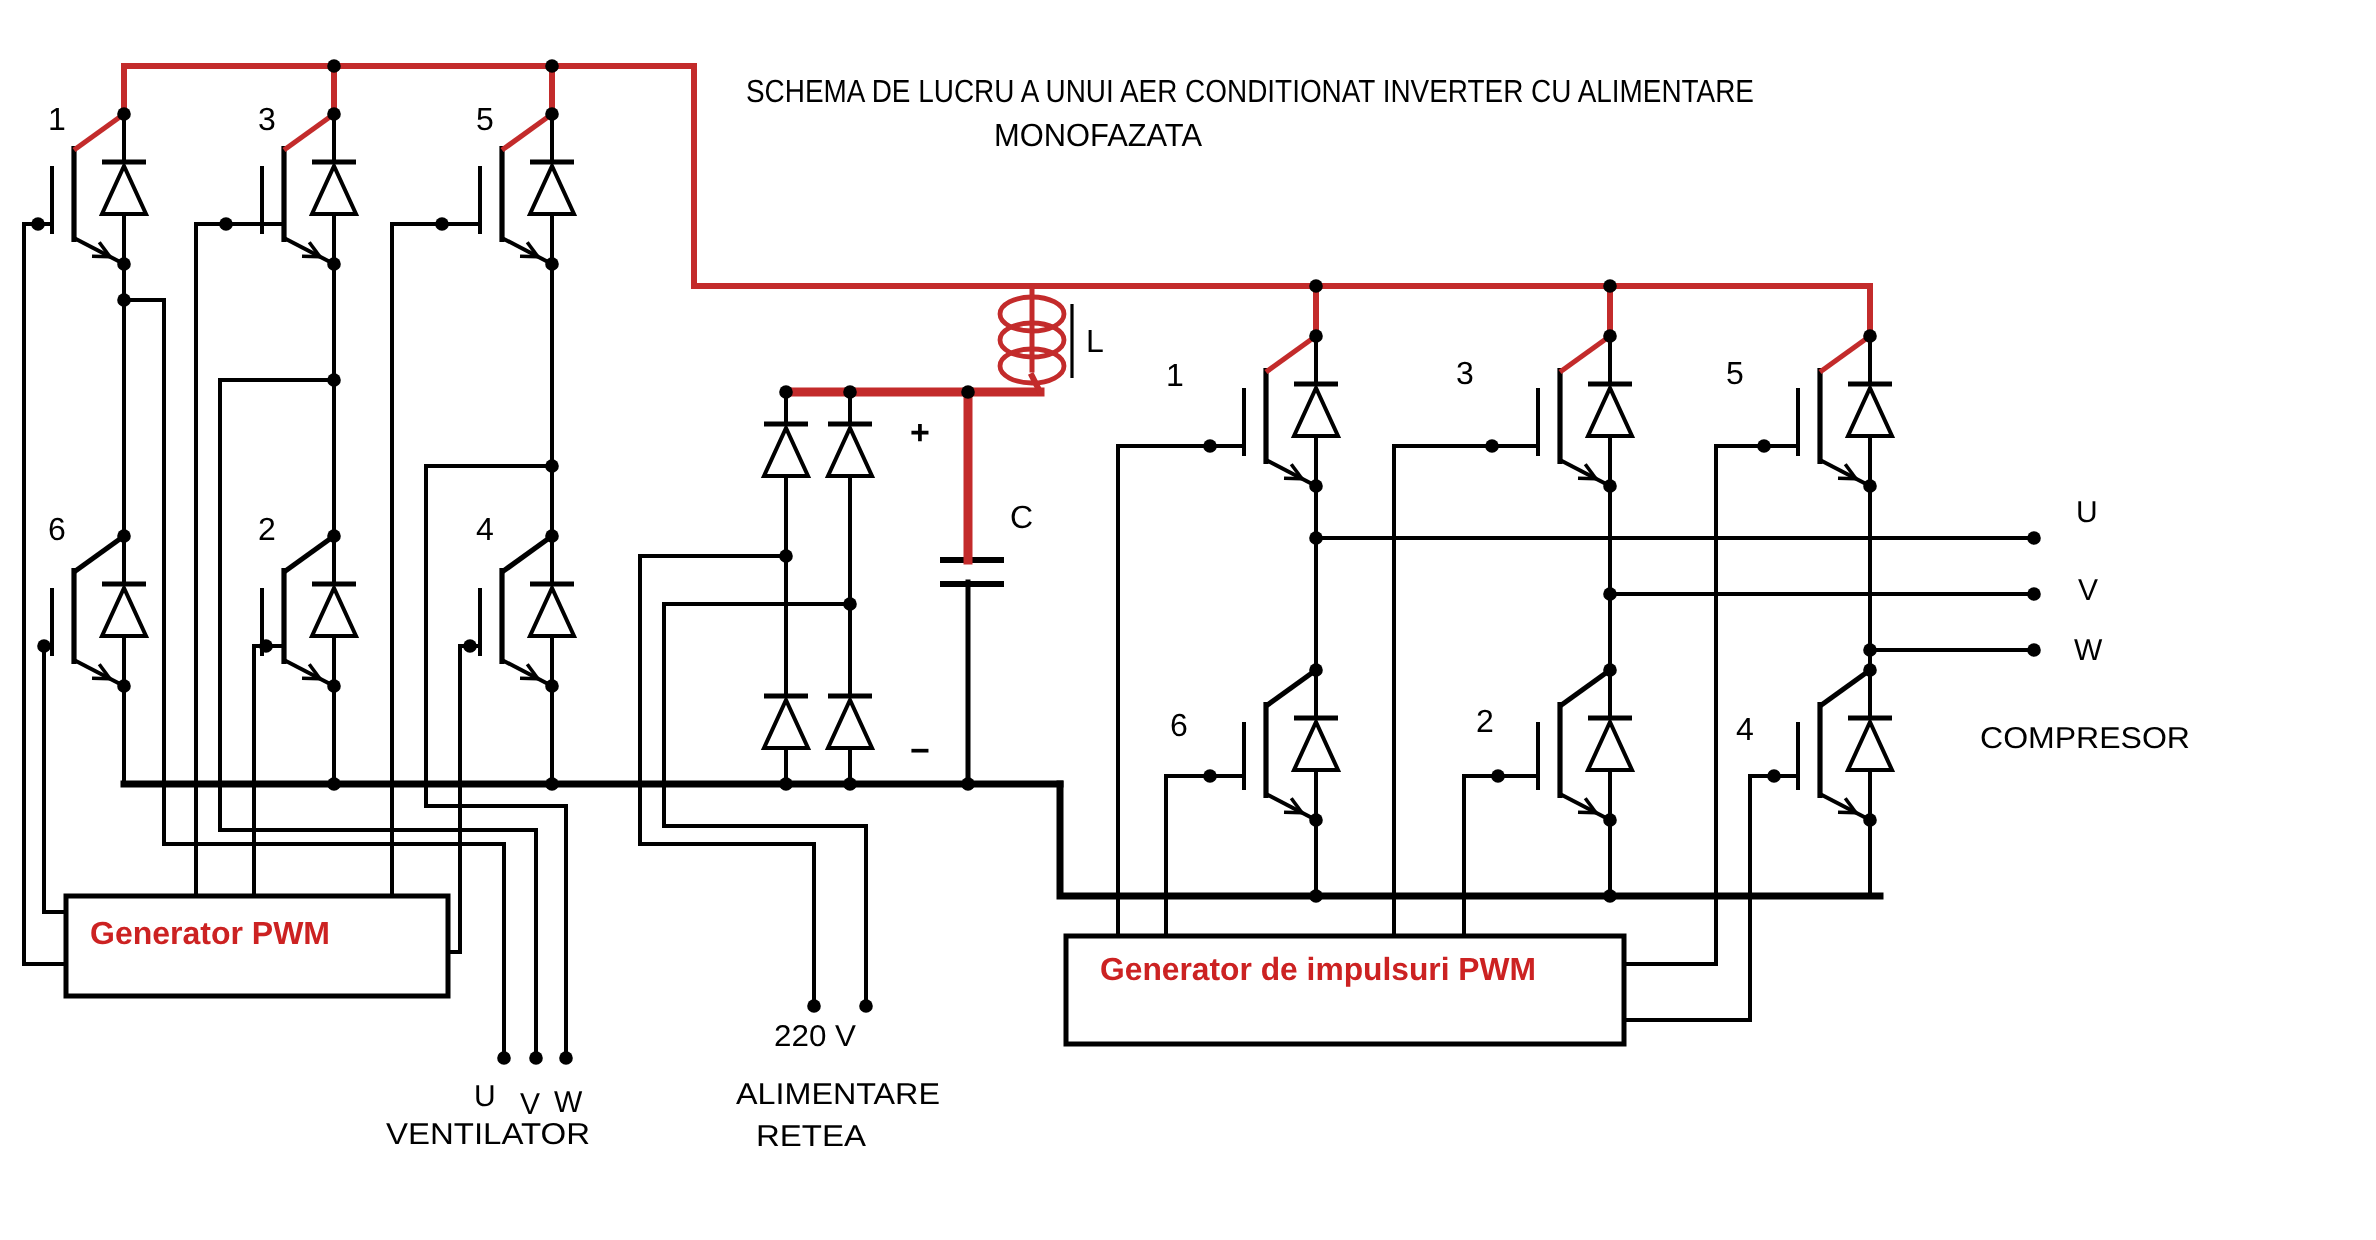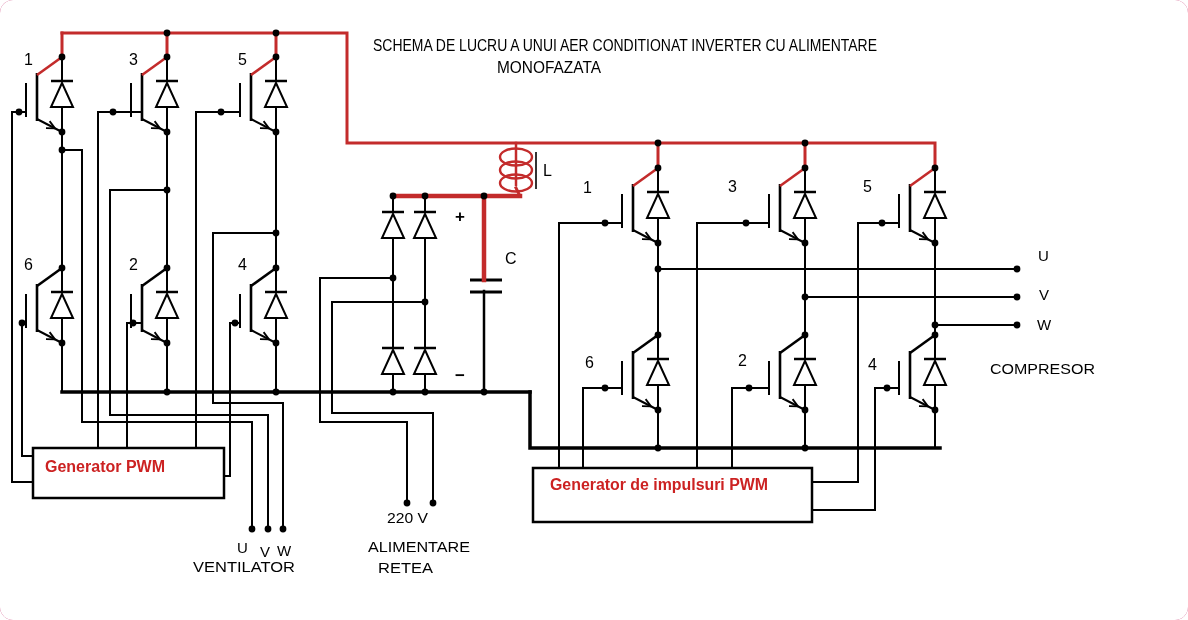--- a/index.html
+++ b/index.html
@@ -1,17 +1,17 @@
 <!DOCTYPE html>
 <html><head>
 <meta charset="utf-8">
 <style>
   html,body{margin:0;padding:0;background:#fff;}
   #stage{position:relative;width:1188px;height:620px;background:#be185d;overflow:hidden;
-         font-family:"Liberation Sans", sans-serif;border-radius:13px;}
+         font-family:"Liberation Sans", sans-serif;}
   svg text{font-family:"Liberation Sans", sans-serif;}
 </style>
 </head>
 <body>
 
 <div id="stage"><svg width="1188" height="620" viewBox="0 0 1188 620">
       <rect x="0" y="0" width="1188" height="620" fill="#ffffff"></rect>
       <rect x="33" y="448" width="191" height="50" fill="#fff" stroke="#000000" stroke-width="2.5"></rect>
       <rect x="533" y="468" width="279" height="54" fill="#fff" stroke="#000000" stroke-width="2.5"></rect>
       <polyline points="62,132 62,268" fill="none" stroke="#000000" stroke-width="2" stroke-linecap="square"></polyline>

